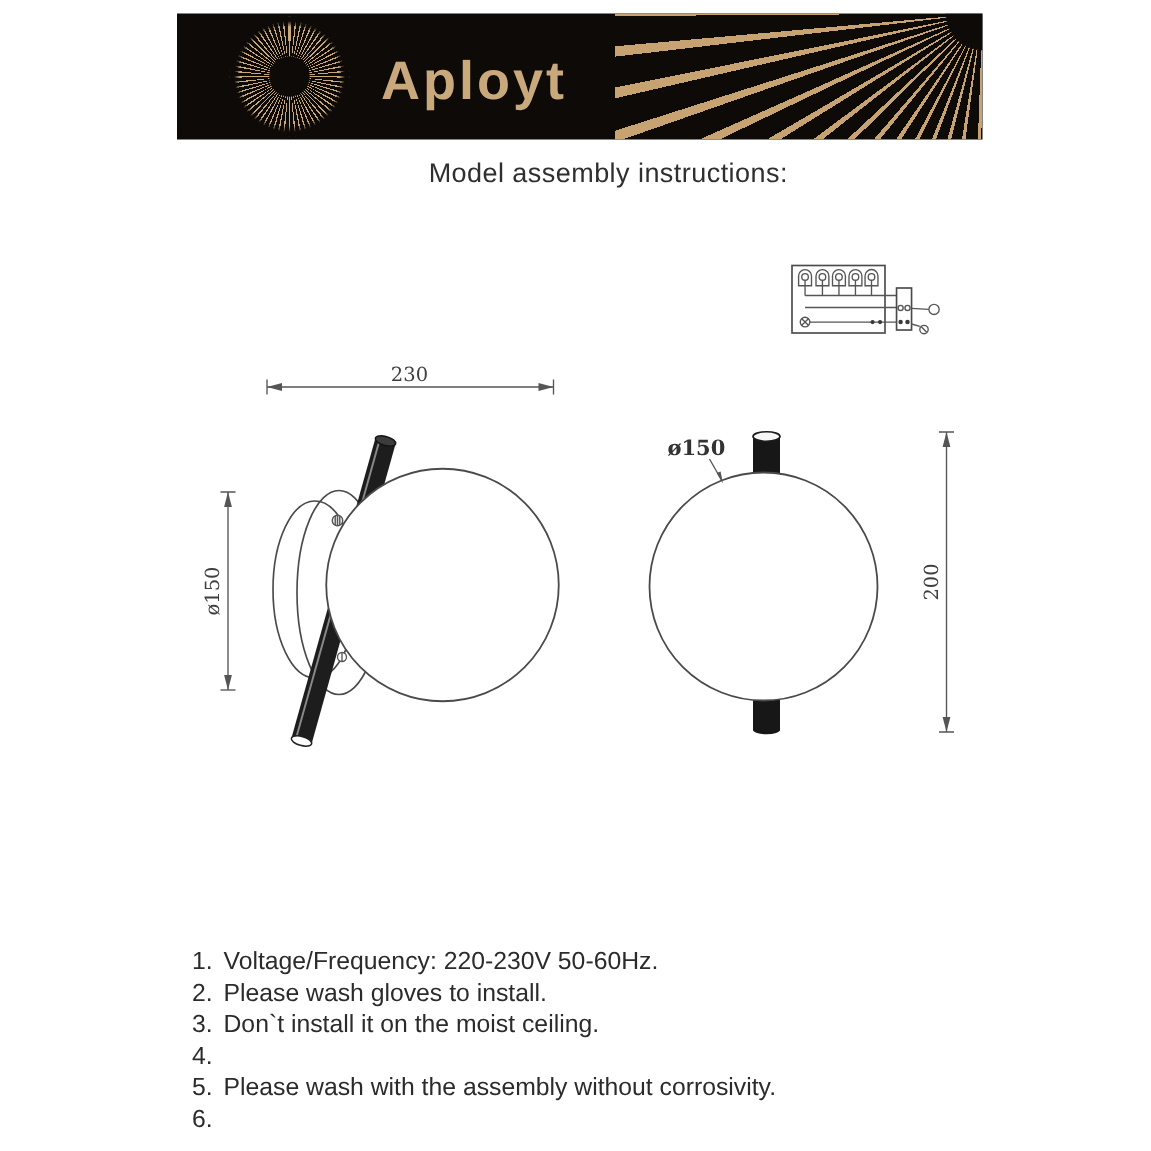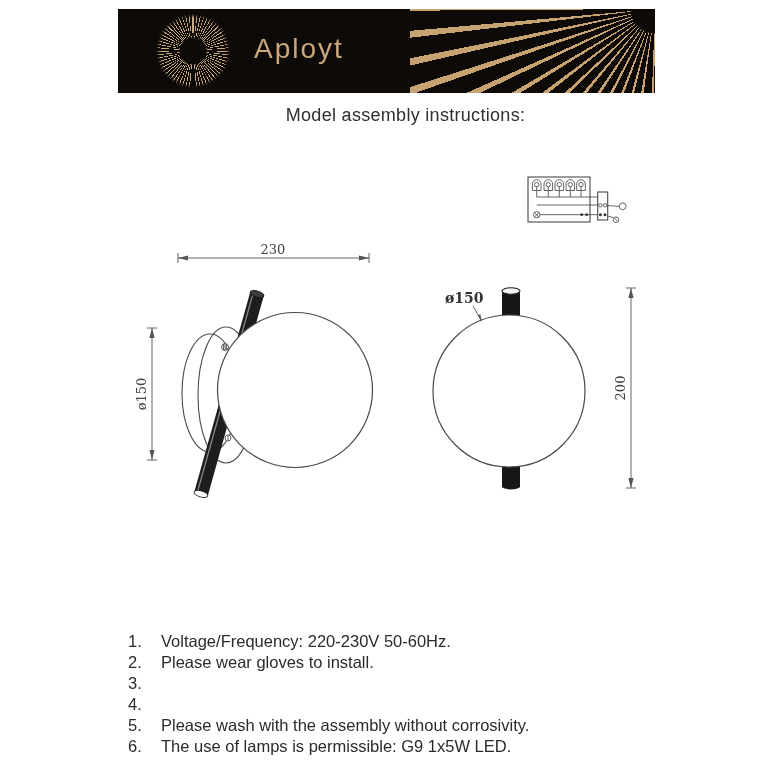--- a/index.html
+++ b/index.html
@@ -6,21 +6,21 @@
   .page{position:relative;width:767px;height:767px;background:#ffffff;overflow:hidden;
         font-family:"Liberation Sans",sans-serif;color:#2e2e2e;}
 
   
   .banner{position:absolute;left:118px;top:9px;width:537px;height:84px;
           background:#0d0a08;overflow:hidden;}
   .starburst{position:absolute;left:35px;top:2px;width:80px;height:80px;border-radius:50%;
     background:
       radial-gradient(circle at 50% 50%, #0d0a08 0 13px, rgba(13,10,8,0) 14px 33px, #0d0a08 37px),
       repeating-conic-gradient(#c9a87c 0deg 1.6deg, #0d0a08 1.6deg 5.6deg);}
-  .wordmark{position:absolute;left:136px;top:24px;font-size:28px;font-weight:400;
+  .wordmark{position:absolute;left:136px;top:24px;font-size:36px;font-weight:700;
             letter-spacing:2px;color:#c9a87c;}
   .corner-rays{position:absolute;right:0;top:0;width:245px;height:84px;
     background:
       radial-gradient(circle at 100% 0, #0d0a08 0 24px, rgba(13,10,8,0) 25px),
       repeating-conic-gradient(from 183deg at 100% 0, rgba(13,10,8,0) 0deg 4.7deg, #c8a372 4.7deg 6.3deg);}
 
   
   .title-block{position:absolute;left:0;top:104px;width:767px;text-align:center;
                font-size:18px;line-height:23px;letter-spacing:.3px;color:#2f2f2f;padding-left:22px;}
 
@@ -34,21 +34,21 @@
   svg .dim{stroke:#555;stroke-width:.9;fill:none;}
   svg .arrow{fill:#555;stroke:none;}
   svg text.dimtxt{font-family:"DejaVu Serif",serif;font-size:13px;fill:#3f3f3f;}
   svg text.dimtxt-b{font-family:"DejaVu Serif",serif;font-size:14px;font-weight:bold;fill:#333;}
 
   
   .instructions{position:absolute;left:128px;top:631px;margin:0;padding:0;list-style:none;
                 font-size:16.5px;color:#2b2b2b;}
   .instructions li{display:flex;height:21px;line-height:21px;}
   .instructions .num{width:20px;text-align:left;}
-  .instructions .txt{margin-left:13px;white-space:nowrap;}
+  .instructions .txt{margin-left:1px;white-space:nowrap;}
 </style>
 </head>
 <body>
 
 <div class="page">
 
   <header class="banner">
     <div class="starburst"></div>
     <div class="wordmark">Aployt</div>
     <div class="corner-rays"></div>
@@ -187,31 +187,31 @@
     </g>
   </svg>
 
   <ol class="instructions">
     <li>
       <span class="num">1.</span>
       <span class="txt">Voltage/Frequency: 220-230V 50-60Hz.</span>
     </li>
     <li>
       <span class="num">2.</span>
-      <span class="txt">Please wear gloves to install.</span>
+      <span class="txt">Please wash gloves to install.</span>
     </li>
     <li>
       <span class="num">3.</span>
+      <span class="txt">Don`t install it on the moist ceiling.</span>
     </li>
     <li>
       <span class="num">4.</span>
     </li>
     <li>
       <span class="num">5.</span>
       <span class="txt">Please wash with the assembly without corrosivity.</span>
     </li>
     <li>
       <span class="num">6.</span>
-      <span class="txt">The use of lamps is permissible: G9 1x5W LED.</span>
     </li>
   </ol>
 
 </div>
 
 </body></html>

